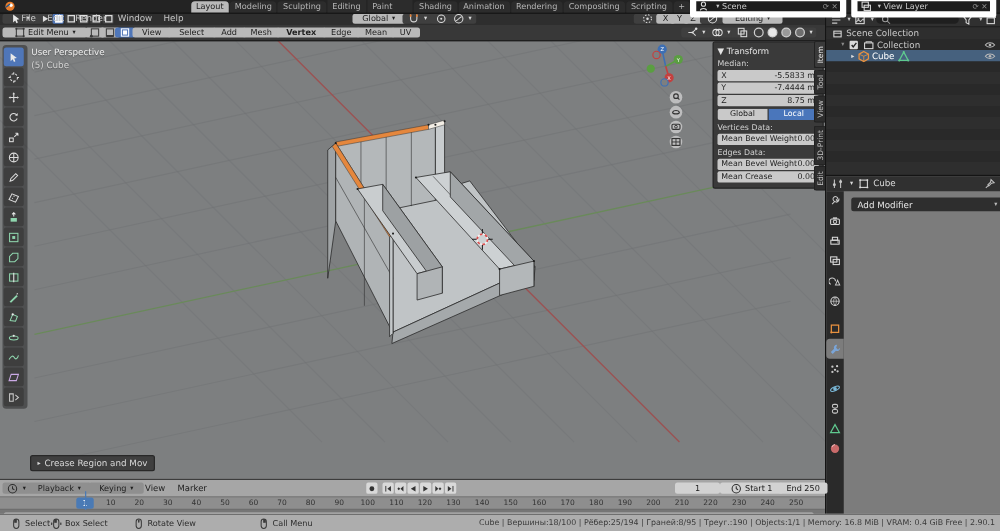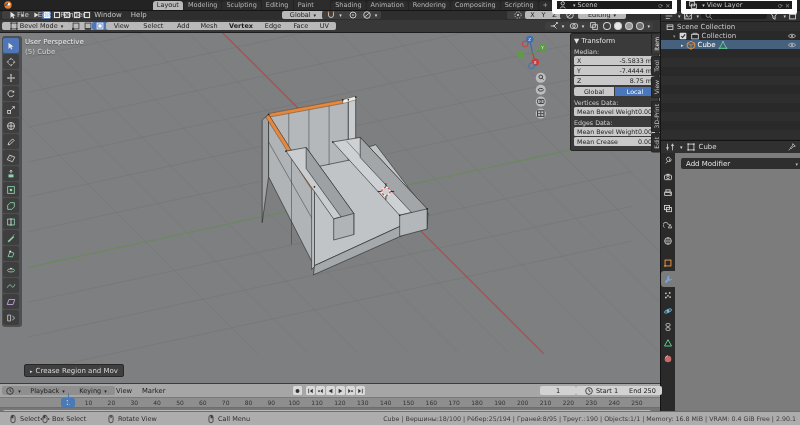--- a/index.html
+++ b/index.html
@@ -252,21 +252,21 @@
 
   <div id="vphead" class="abs">
     <div class="pill" style="left:2px;width:62px">
       <span><svg class="ic" viewBox="0 0 12 12">
             <rect x="2.5" y="2.5" width="7" height="7" fill="none" stroke="#3a3a3a" stroke-width="1"></rect>
             <circle cx="2.5" cy="2.5" r="1" fill="#3a3a3a"></circle>
             <circle cx="9.5" cy="2.5" r="1" fill="#3a3a3a"></circle>
             <circle cx="2.5" cy="9.5" r="1" fill="#3a3a3a"></circle>
             <circle cx="9.5" cy="9.5" r="1" fill="#3a3a3a"></circle>
           </svg></span>
-      <span>Bevel Mode</span>
+      <span>Edit Menu</span>
         <span class="caret">▾</span>
     </div>
     <div class="pill" style="left:68px;width:10px">
         <span><svg class="ic" viewBox="0 0 12 12">
             <rect x="2.5" y="2.5" width="7" height="7" fill="none" stroke="#3a3a3a" stroke-width="1"></rect>
             <circle cx="2.5" cy="9.5" r="1.4" fill="#3a3a3a"></circle>
           </svg></span>
       </div>
     <div class="pill" style="left:80px;width:10px">
         <span><svg class="ic" viewBox="0 0 12 12">
@@ -280,21 +280,21 @@
             <rect x="4" y="4" width="4" height="4" fill="#fff"></rect>
           </svg></span>
       </div>
     <div id="vp-menus">
         <div class="pill" style="left: 106px; width: 24.8px;">View</div>
         <div class="pill" style="left: 133.8px; width: 33.2px;">Select</div>
         <div class="pill" style="left: 170px; width: 20.6px;">Add</div>
         <div class="pill" style="left: 193.6px; width: 24.8px;">Mesh</div>
         <div class="pill" style="left: 221.4px; width: 33.2px; font-weight: bold;">Vertex</div>
         <div class="pill" style="left: 257.6px; width: 24.8px;">Edge</div>
-        <div class="pill" style="left: 285.4px; width: 24.8px;">Face</div>
+        <div class="pill" style="left: 285.4px; width: 24.8px;">Mean</div>
         <div class="pill" style="left: 313.2px; width: 16.4px;">UV</div>
       </div>
 
     <div class="pill dark" style="left:545px;width:17px">
       <span><svg class="ic" viewBox="0 0 12 12">
             <circle cx="6" cy="6" r="1" fill="#dcdcdc"></circle>
             <path d="M6 6L9 3M6 6l3 3M6 6H2" stroke="#dcdcdc"></path>
             <circle cx="9.5" cy="2.5" r="1.2" fill="#dcdcdc"></circle>
           </svg></span>
         <span class="caret">▾</span>

